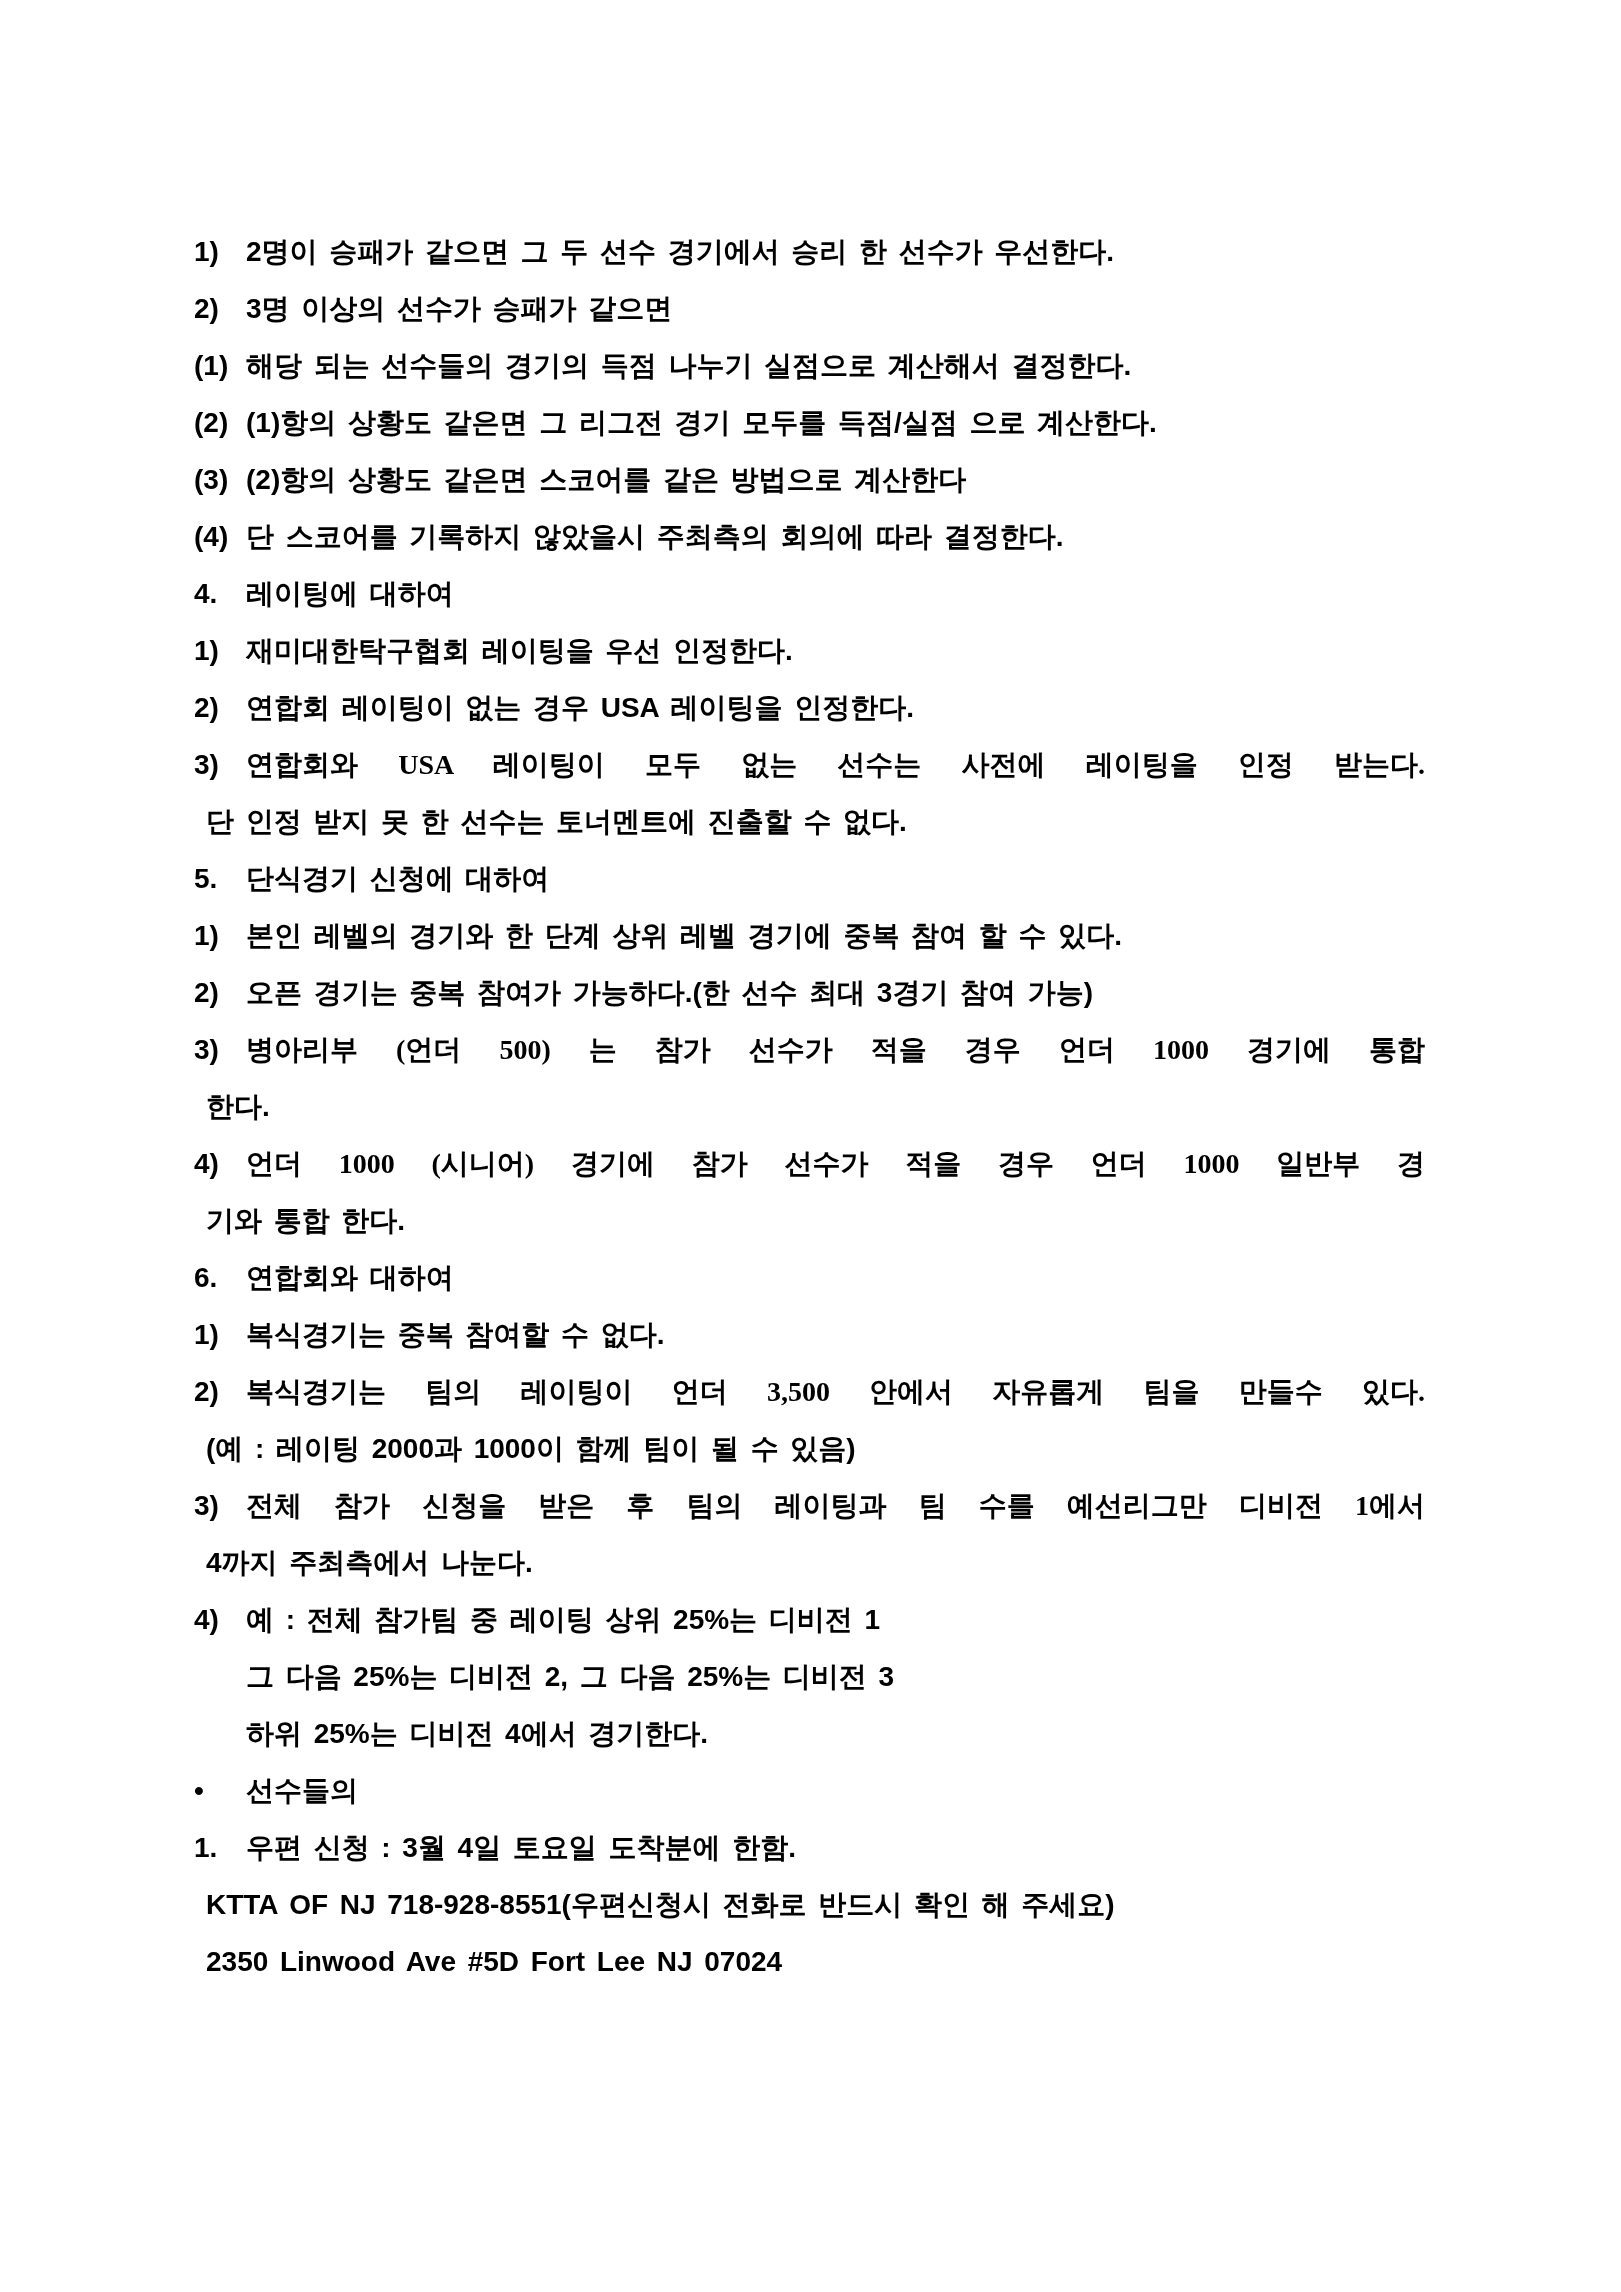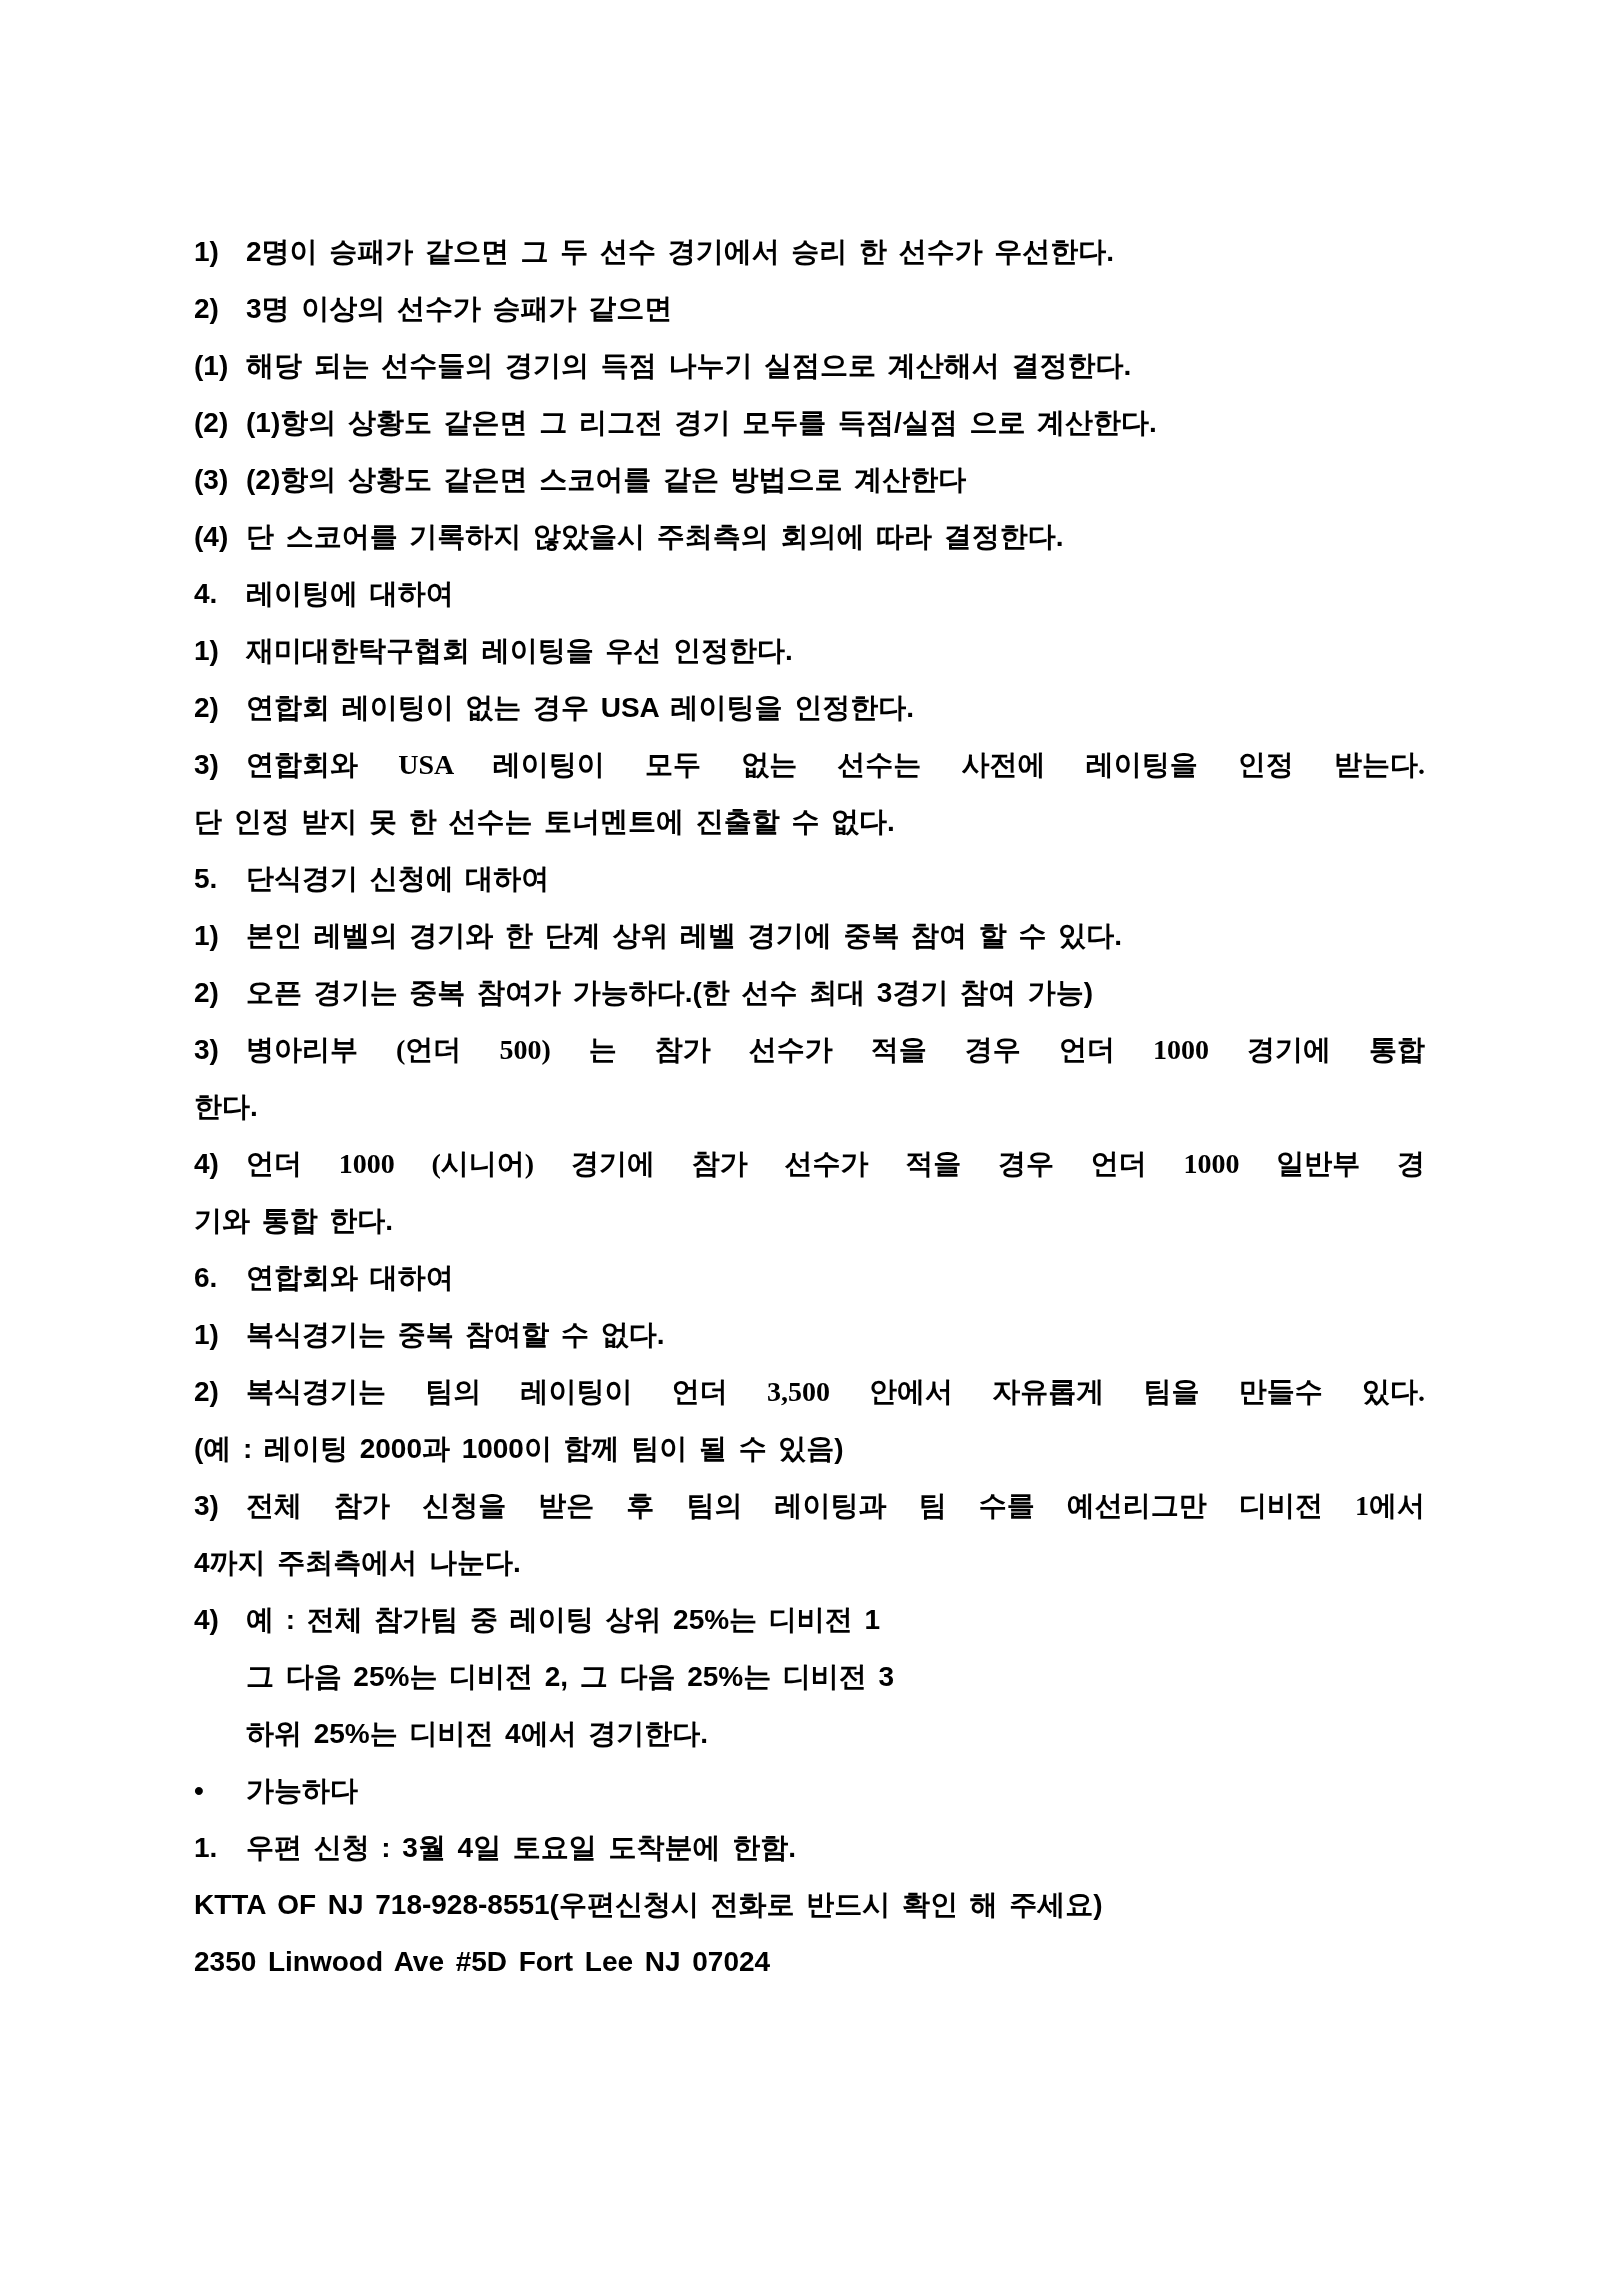--- a/index.html
+++ b/index.html
@@ -35,21 +35,21 @@
     position: absolute;
     left: 0;
     top: 0;
     white-space: nowrap;
   }
   .line .content {
     margin-left: 52px;
     white-space: nowrap;
   }
   .line.plain .content {
-    margin-left: 0;
+    margin-left: 12px;
   }
   .line.indent .content {
   }
   .line.justify .content {
     white-space: normal;
     text-align: justify;
     text-align-last: justify;
     word-spacing: 0;
     font-family: Liberation Serif, serif;
   }
@@ -162,21 +162,21 @@
       <div class="line indent">
 
     <div class="content">그 다음 25%는 디비전 2, 그 다음 25%는 디비전 3</div>
   </div>
       <div class="line indent">
 
     <div class="content">하위 25%는 디비전 4에서 경기한다.</div>
   </div>
       <div class="line item">
     <span class="marker">•</span>
-    <div class="content">가능하다</div>
+    <div class="content">선수들의</div>
   </div>
       <div class="line item">
     <span class="marker">1.</span>
     <div class="content">우편 신청 : 3월 4일 토요일 도착분에 한함.</div>
   </div>
       <div class="line plain">
 
     <div class="content">KTTA OF NJ 718-928-8551(우편신청시 전화로 반드시 확인 해 주세요)</div>
   </div>
       <div class="line plain">

